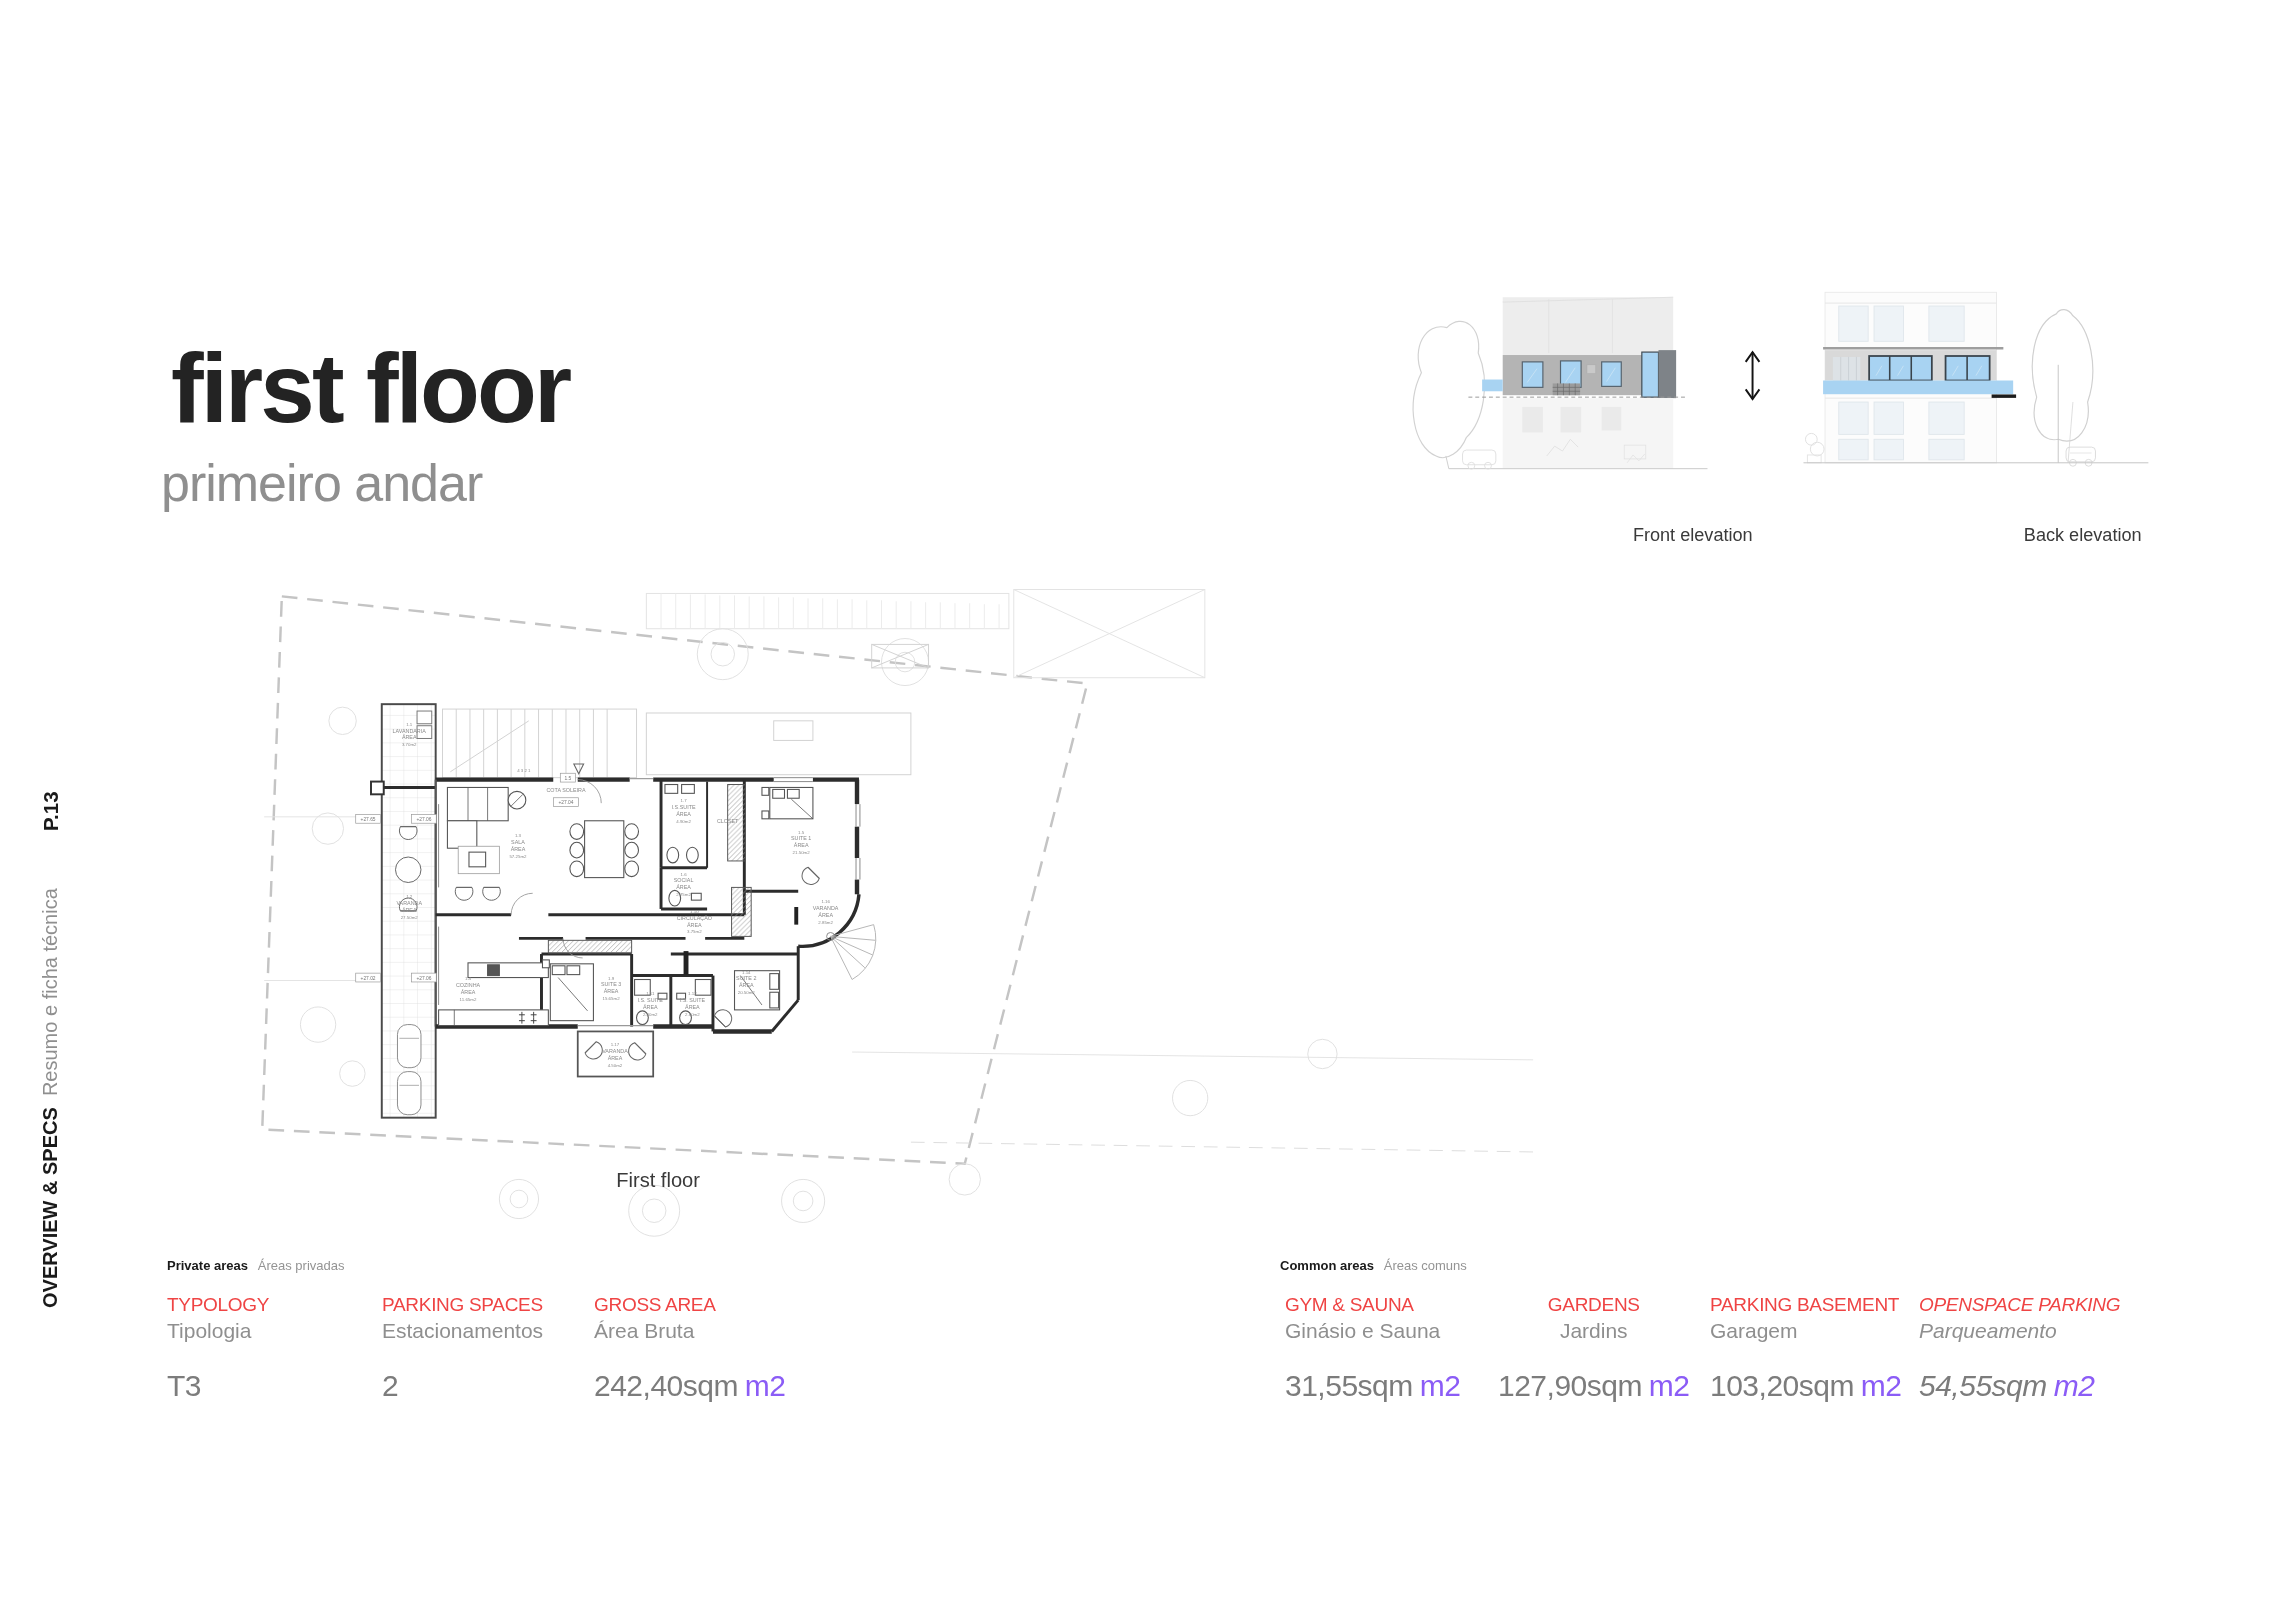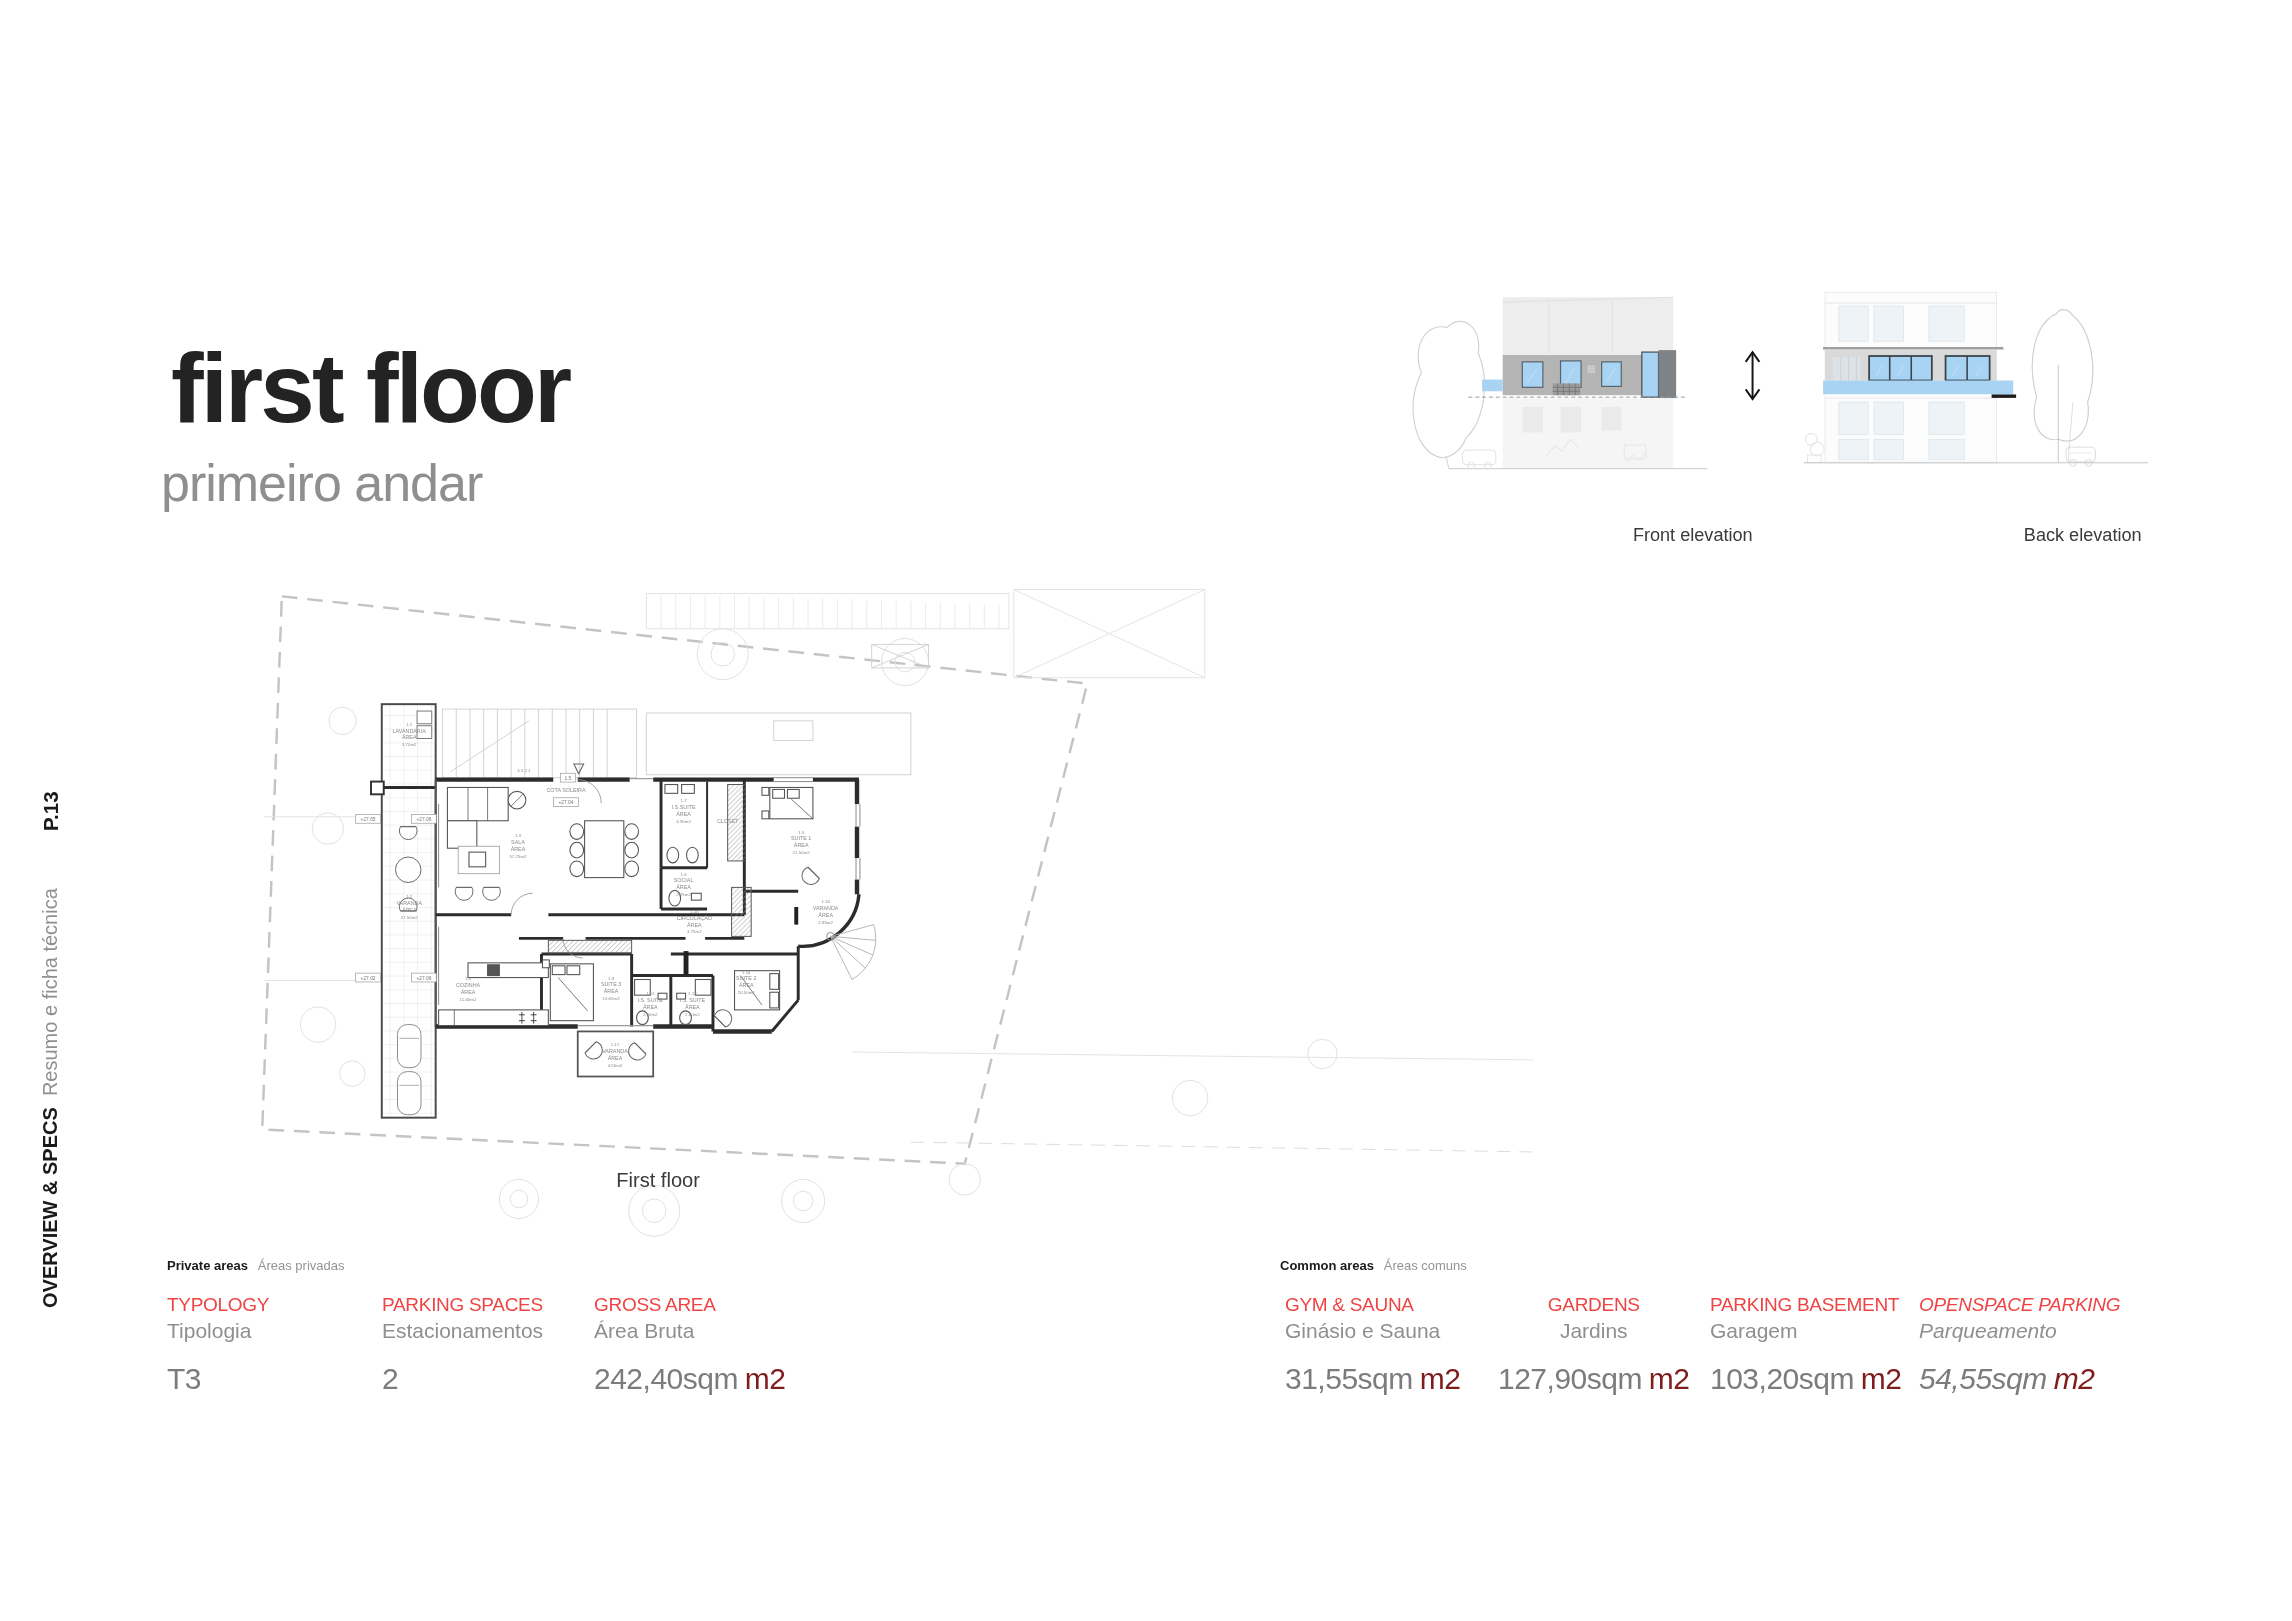--- a/index.html
+++ b/index.html
@@ -25,22 +25,22 @@
   .section-tag{left:39px;top:887px;height:421px;font-size:20px;color:#1a1a1a;}
   .section-tag .en{font-weight:700;}
   .section-tag .pt{font-weight:400;color:#8f8f8f;}
   
   .spec-header{top:1258px;font-size:13px;line-height:1.2;white-space:nowrap;}
   .spec-header .en{font-weight:700;color:#1a1a1a;}
   .spec-header .pt{font-weight:400;color:#949494;margin-left:9.8px;}
   .spec-col{top:1294px;white-space:nowrap;}
   .spec-col .lbl-en{font-size:19px;color:#ef4444;letter-spacing:-0.3px;}
   .spec-col .lbl-pt{font-size:21px;color:#8f8f8f;margin-top:2.9px;}
-  .spec-col .val{font-size:30px;color:#7c7c7c;margin-top:19px;letter-spacing:-0.5px;}
-  .spec-col .val .unit{color:#7f1d1d;margin-left:6.9px;}
+  .spec-col .val{font-size:30px;color:#7c7c7c;margin-top:26px;letter-spacing:-0.5px;}
+  .spec-col .val .unit{color:#8b5cf6;margin-left:6.9px;}
   svg text{font-family:"Liberation Sans","DejaVu Sans",sans-serif;}
 </style>
 </head>
 <body>
 
 <div class="abs page-title">first floor</div>
 <div class="abs page-subtitle">primeiro andar</div>
 
 <div class="abs v-text page-num">P.13</div>
 <div class="abs v-text section-tag">

